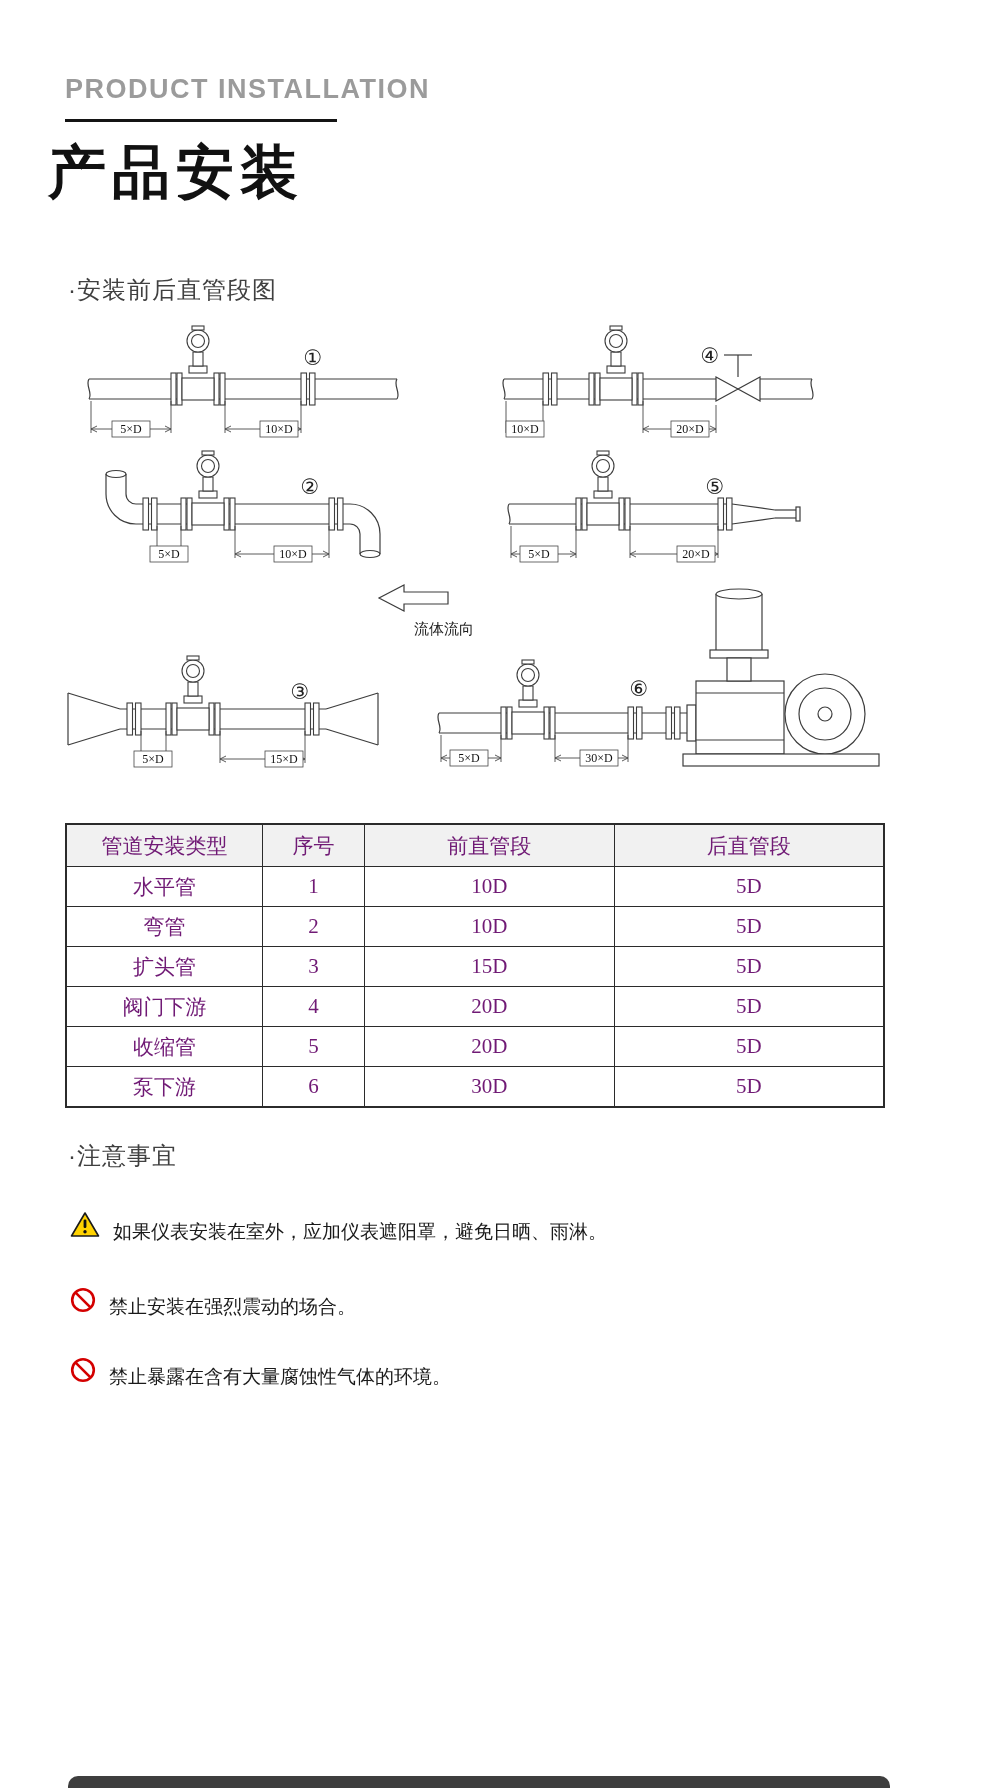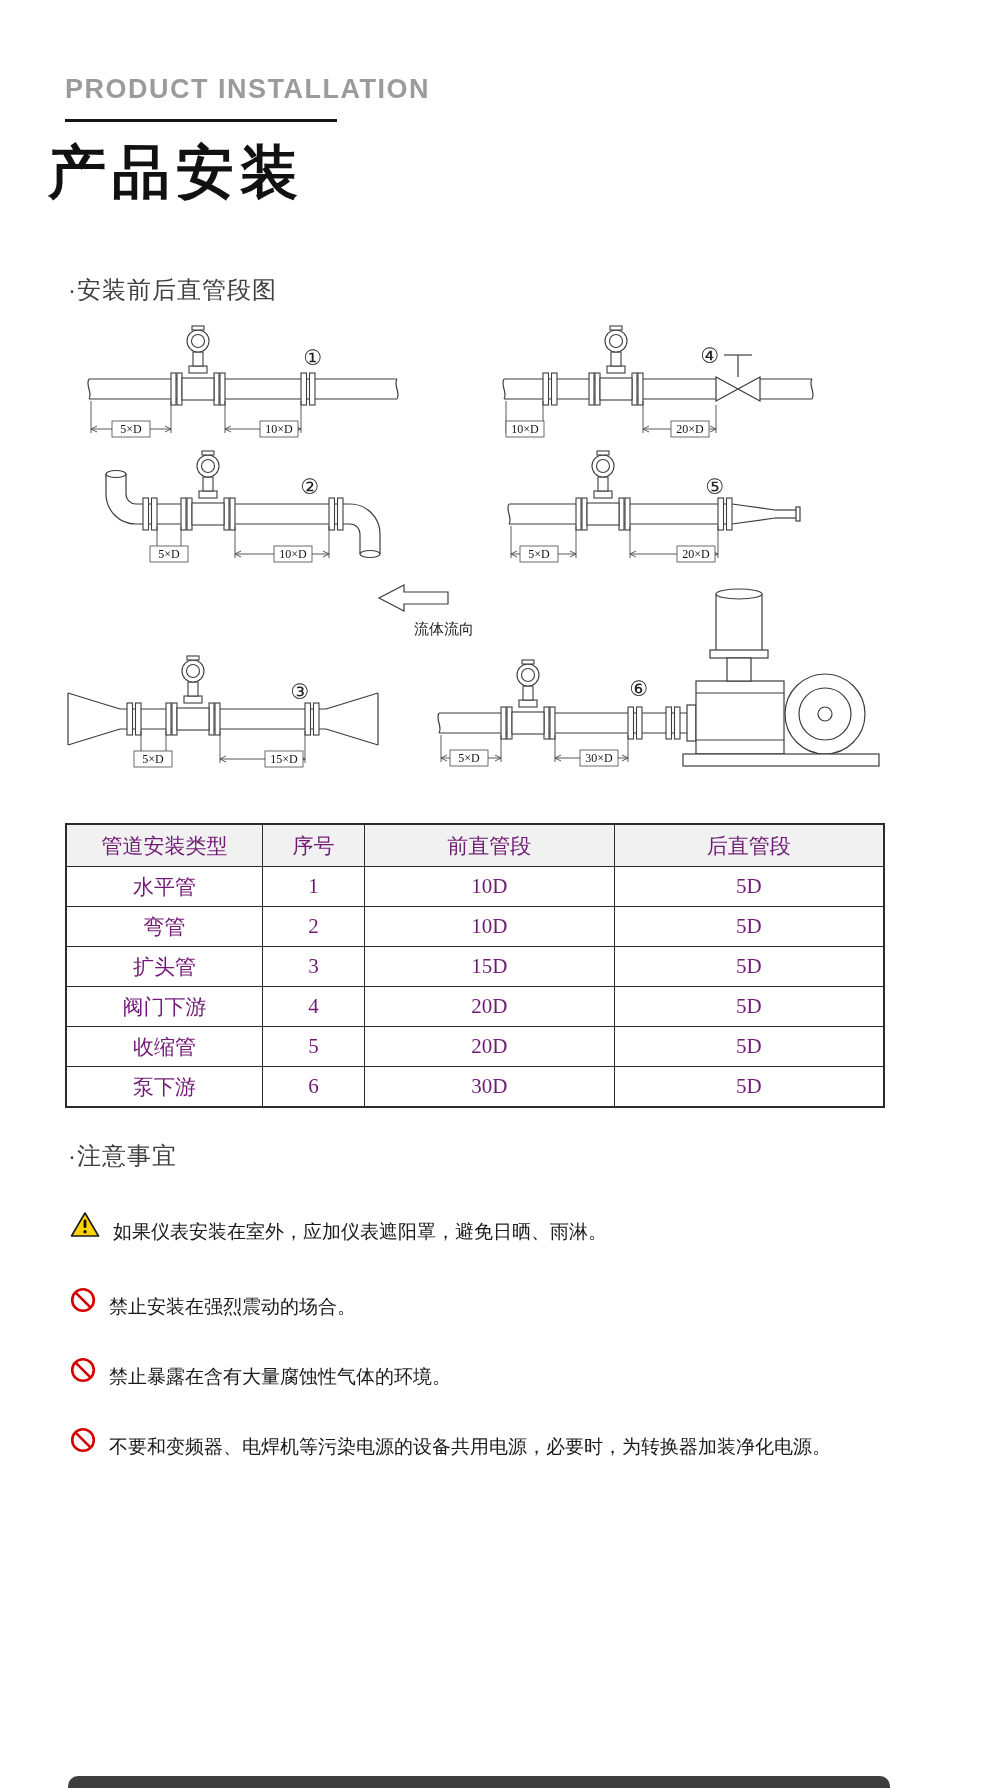--- a/index.html
+++ b/index.html
@@ -389,24 +389,15 @@
   <div class="note" style="top:1354px">
     <span class="note-icon">
       <svg width="26" height="26" viewBox="0 0 26 26">
         <circle cx="13" cy="13" r="10.8" fill="none" stroke="#D40000" stroke-width="2.6"></circle>
         <line x1="5.6" y1="5.6" x2="20.4" y2="20.4" stroke="#D40000" stroke-width="2.6"></line>
       </svg>
     </span>
     <span class="note-text">禁止暴露在含有大量腐蚀性气体的环境。</span>
   </div>
 
-  <div class="note" style="top:1424px">
-    <span class="note-icon">
-      <svg width="26" height="26" viewBox="0 0 26 26">
-        <circle cx="13" cy="13" r="10.8" fill="none" stroke="#D40000" stroke-width="2.6"></circle>
-        <line x1="5.6" y1="5.6" x2="20.4" y2="20.4" stroke="#D40000" stroke-width="2.6"></line>
-      </svg>
-    </span>
-    <span class="note-text">不要和变频器、电焊机等污染电源的设备共用电源，必要时，为转换器加装净化电源。</span>
-  </div>
 
   <div class="bottom-bar"></div>
 </div>
 
 </body></html>

